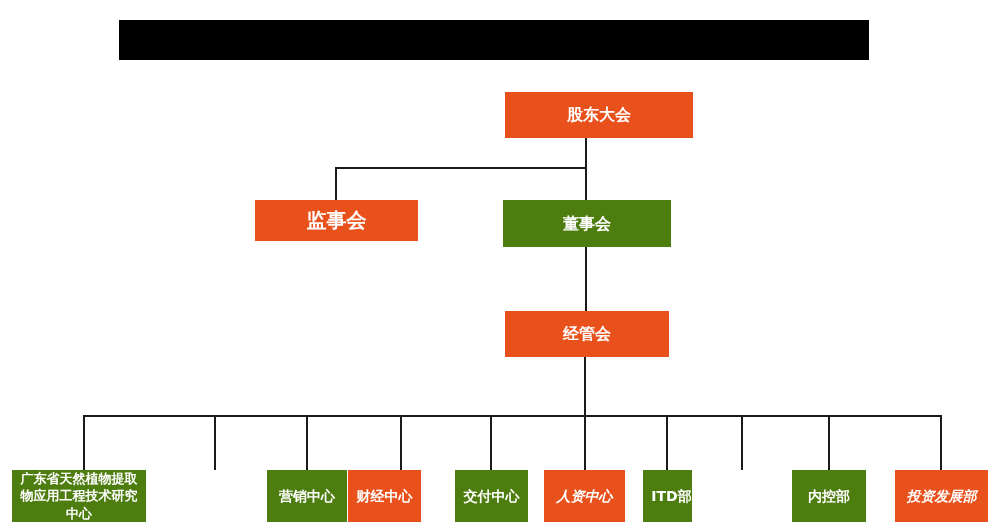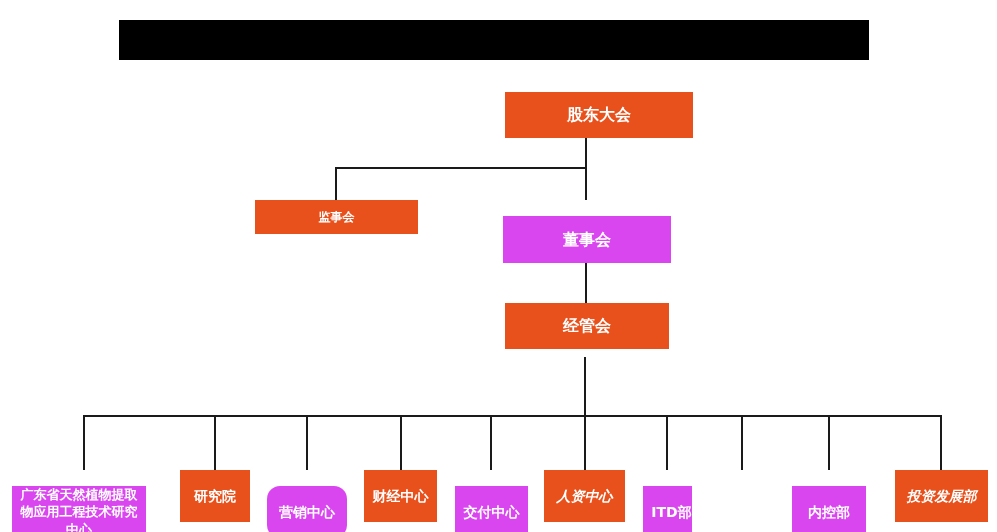--- a/index.html
+++ b/index.html
@@ -26,34 +26,34 @@
     display: flex;
     align-items: center;
     justify-content: center;
     text-align: center;
     color: #ffffff;
     font-weight: bold;
     box-sizing: border-box;
     line-height: 1.35;
   }
   .dark  { background: #E8511B; }
-  .light { background: #d946ef; margin-top: 16px; }
+  .light { background: #4d7c0f; }
 
   
   .n-shareholders { left: 505px; top: 92px;  width: 188px; height: 46px; font-size: 16px; }
-  .n-supervisory  { left: 255px; top: 200px; width: 163px; height: 34px; font-size: 12px; }
+  .n-supervisory  { left: 255px; top: 200px; width: 163px; height: 41px; font-size: 20px; }
   .n-board        { left: 503px; top: 200px; width: 168px; height: 47px; font-size: 16px; }
-  .n-management   { left: 505px; top: 303px; width: 164px; height: 46px; font-size: 16px; }
+  .n-management   { left: 505px; top: 311px; width: 164px; height: 46px; font-size: 16px; }
 
   
   .dept { top: 470px; height: 52px; font-size: 14px; }
   .dept-1  { left: 12px;   width: 134px; font-size: 13px; padding: 6px 4px; }
   .dept-2  { left: 180px; width: 70px; }
-  .dept-3  { left: 267px; width: 80px; border-radius: 13px; }
-  .dept-4  { left: 364px; width: 73px; }
+  .dept-3  { left: 267px; width: 80px; }
+  .dept-4  { left: 348px; width: 73px; }
   .dept-5  { left: 455px; width: 73px; }
   .dept-6  { left: 544px; width: 81px; font-style: italic; }
   .dept-7  { left: 643px; width: 49px; padding-left: 8px; }
   .dept-8  { left: 712px; width: 61px; }
   .dept-9  { left: 792px; width: 74px; }
   .dept-10 { left: 895px; width: 93px; font-style: italic; }
 
   
   .line { position: absolute; background: #1a1a1a; }
   .c-root-down      { left: 585px; top: 138px; width: 2px;   height: 62px; }
@@ -99,21 +99,20 @@
   <div class="line drop drop-10"></div>
 
   <div class="node dark n-shareholders">股东大会</div>
 
   <div class="node dark n-supervisory">监事会</div>
   <div class="node light n-board">董事会</div>
 
   <div class="node dark n-management">经管会</div>
 
   <div class="node light dept dept-1">广东省天然植物提取物应用工程技术研究中心</div>
-  <div class="node dark  dept dept-2">研究院</div>
   <div class="node light dept dept-3">营销中心</div>
   <div class="node dark  dept dept-4">财经中心</div>
   <div class="node light dept dept-5">交付中心</div>
   <div class="node dark  dept dept-6">人资中心</div>
   <div class="node light dept dept-7">ITD部</div>
   <div class="node light dept dept-9">内控部</div>
   <div class="node dark  dept dept-10">投资发展部</div>
 
 </div>
 

